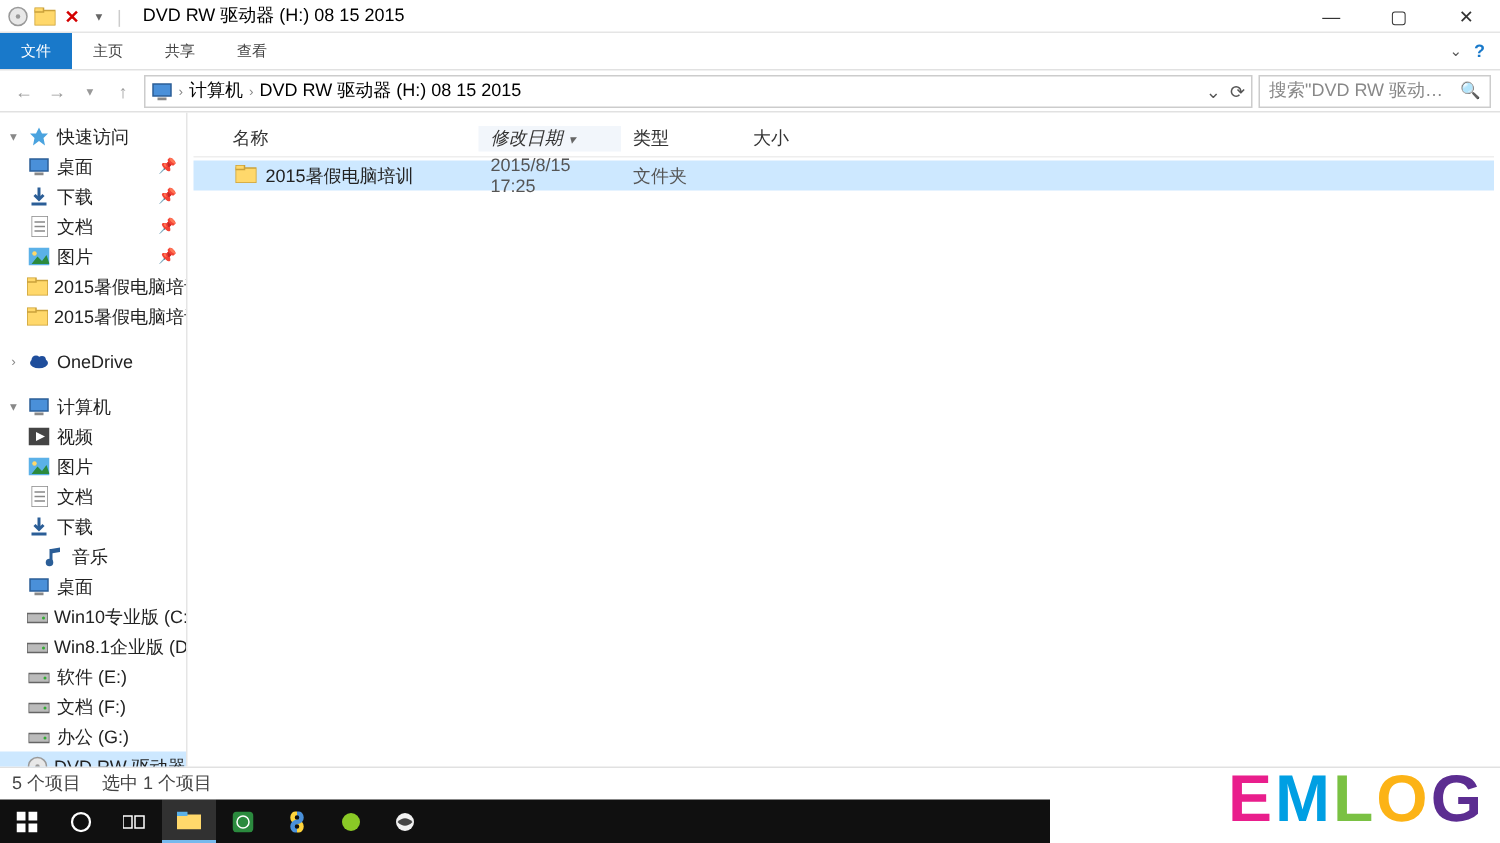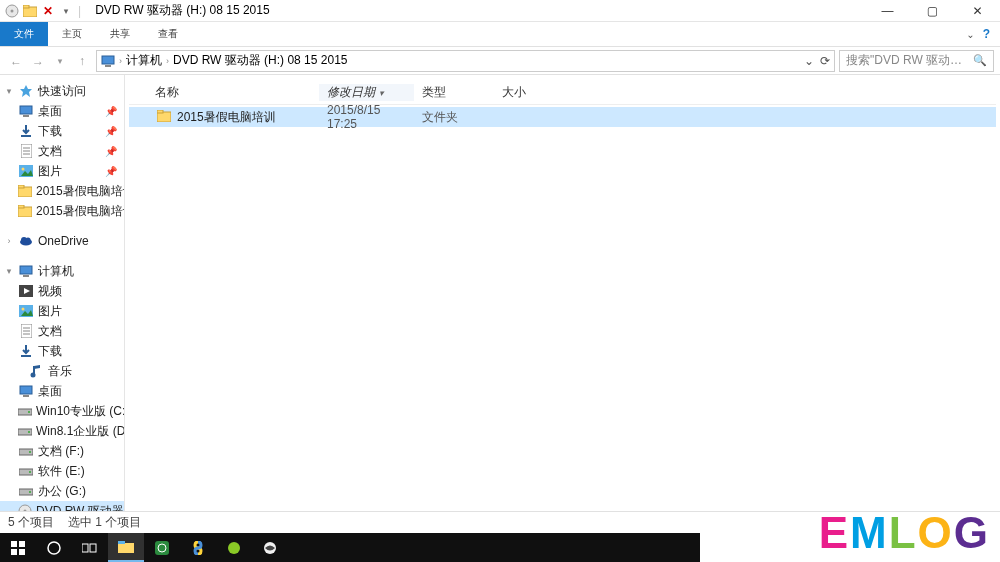--- a/index.html
+++ b/index.html
@@ -339,30 +339,30 @@
           </span>
           <span>Win8.1企业版 (D:)</span>
         </div>
         <div class="tree-item" style="padding-left: 18px;">
           <span class="ico">
             <svg width="14" height="10">
               <rect x="0" y="3" width="14" height="6" fill="#bbb" stroke="#666"></rect>
               <circle cx="11" cy="6" r="1" fill="#3a3"></circle>
             </svg>
           </span>
-          <span>文档 (F:)</span>
+          <span>软件 (E:)</span>
         </div>
         <div class="tree-item" style="padding-left: 18px;">
           <span class="ico">
             <svg width="14" height="10">
               <rect x="0" y="3" width="14" height="6" fill="#bbb" stroke="#666"></rect>
               <circle cx="11" cy="6" r="1" fill="#3a3"></circle>
             </svg>
           </span>
-          <span>软件 (E:)</span>
+          <span>文档 (F:)</span>
         </div>
         <div class="tree-item" style="padding-left: 18px;">
           <span class="ico">
             <svg width="14" height="10">
               <rect x="0" y="3" width="14" height="6" fill="#bbb" stroke="#666"></rect>
               <circle cx="11" cy="6" r="1" fill="#3a3"></circle>
             </svg>
           </span>
           <span>办公 (G:)</span>
         </div>

